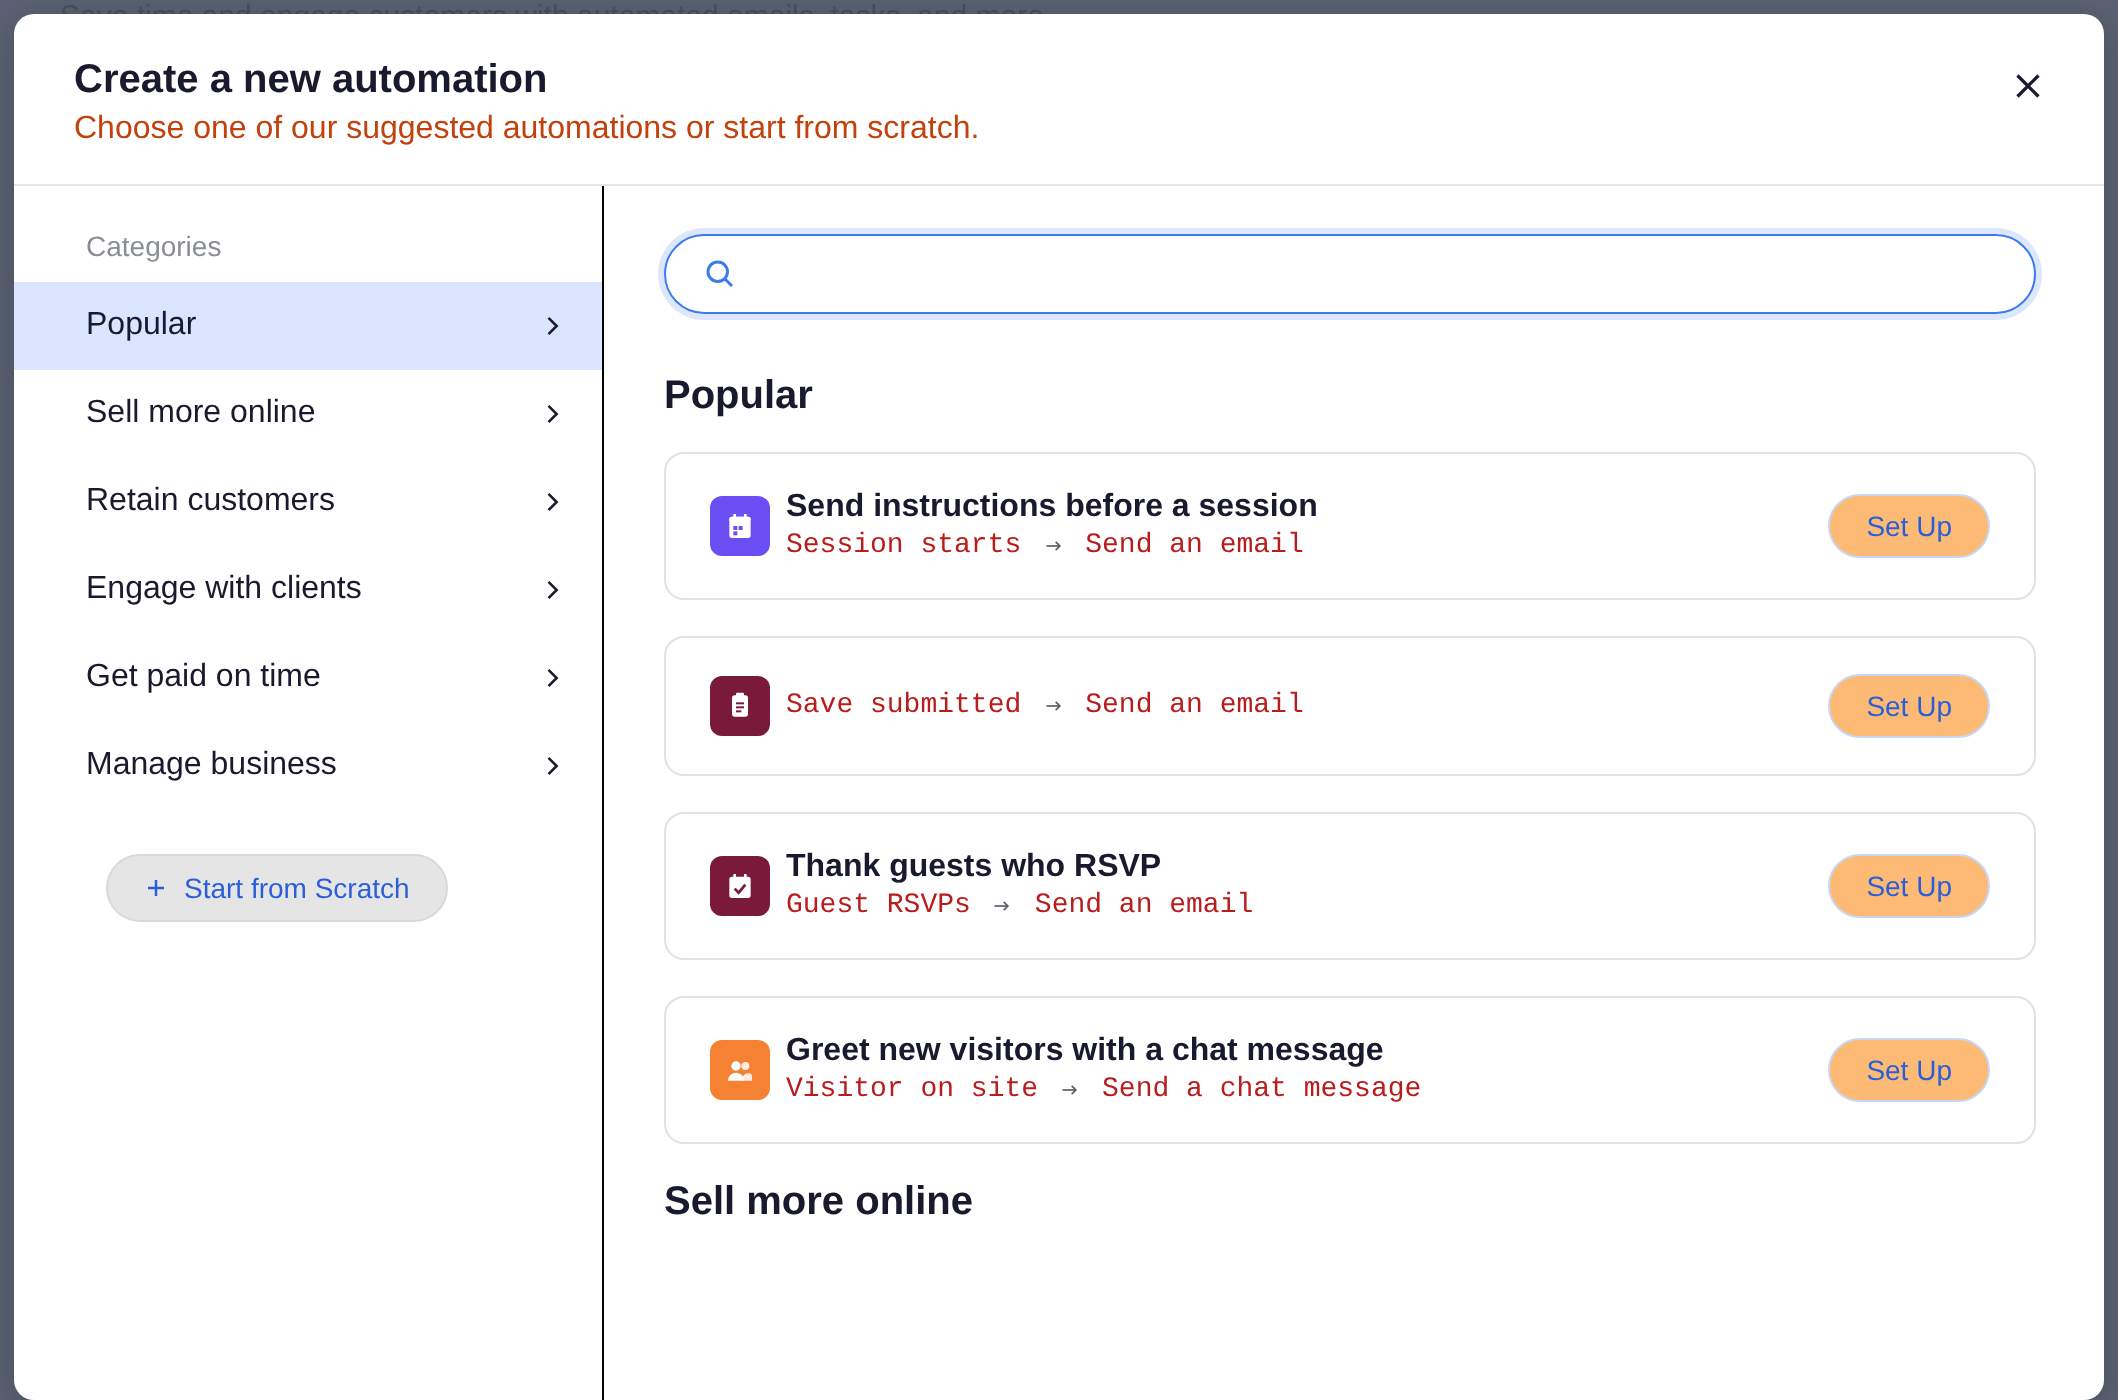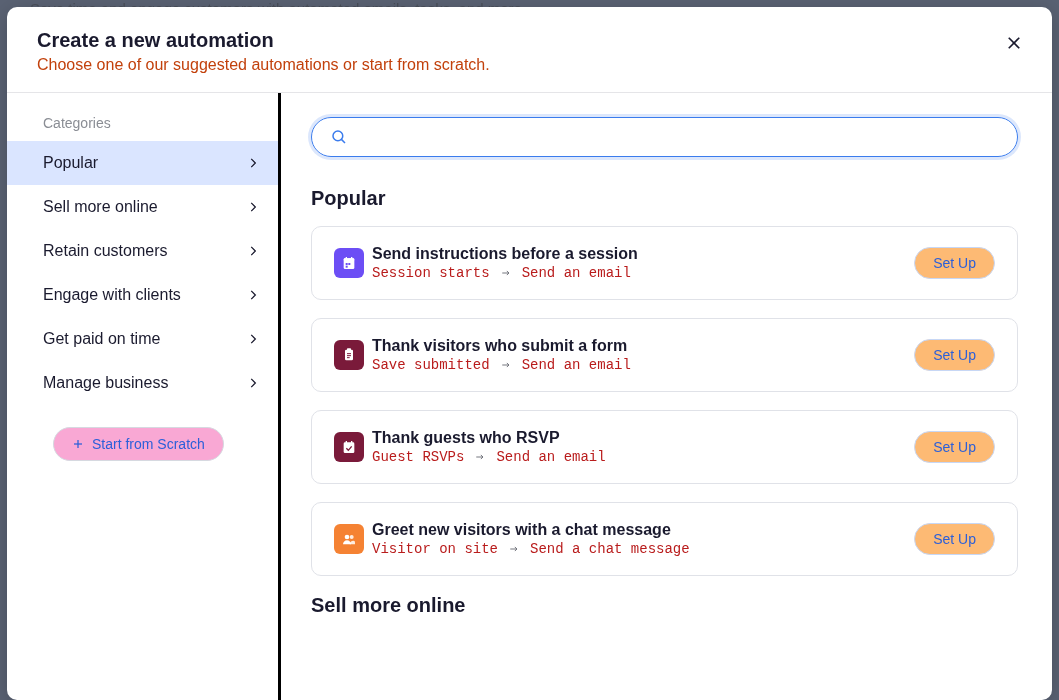--- a/index.html
+++ b/index.html
@@ -68,22 +68,22 @@
       width: 18px;
       height: 18px;
     }
     .modal-body {
       display: flex;
       flex: 1;
       overflow: hidden;
       border-top: 1px solid #e5e5e8;
     }
     .sidebar {
-      width: 274px;
-      border-right: 3px solid #000000;
+      width: 295px;
+      border-right: 1px solid #000000;
       padding-top: 22px;
       flex-shrink: 0;
     }
     .sidebar-header {
       font-size: 14px;
       color: #8a8d94;
       padding: 0 0 10px 36px;
     }
     .sidebar-item {
       display: flex;
@@ -102,21 +102,21 @@
       height: 14px;
     }
     .start-scratch {
       margin: 22px 0 12px 46px;
       display: inline-flex;
       align-items: center;
       gap: 8px;
       border: 1px solid #d6d9e0;
       border-radius: 20px;
       padding: 8px 18px;
-      background: #f9a8d4;
+      background: #e5e5e5;
       color: #2b5fd9;
       font-size: 14px;
       cursor: pointer;
       font-weight: 500;
     }
     .start-scratch svg {
       width: 12px;
       height: 12px;
     }
     .main {
@@ -329,21 +329,20 @@
             <div class="card-icon bg-maroon">
               <svg viewBox="0 0 24 24">
                 <rect x="6" y="4" width="12" height="16" rx="2" fill="#fff"></rect>
                 <rect x="9" y="2" width="6" height="4" rx="1" fill="#fff"></rect>
                 <line x1="9" y1="10" x2="15" y2="10" stroke="#7a1a3a" stroke-width="1.5"></line>
                 <line x1="9" y1="13" x2="15" y2="13" stroke="#7a1a3a" stroke-width="1.5"></line>
                 <line x1="9" y1="16" x2="13" y2="16" stroke="#7a1a3a" stroke-width="1.5"></line>
               </svg>
             </div>
             <div class="card-content">
-              <div class="card-title">Thank visitors who submit a form</div>
               <div class="card-sub">
                 <span>Save submitted</span>
                 <svg viewBox="0 0 24 24">
                   <line x1="3" y1="12" x2="19" y2="12" stroke="#5a5d66" stroke-width="2"></line>
                   <polyline points="14 7 19 12 14 17" fill="none" stroke="#5a5d66" stroke-width="2"></polyline>
                 </svg>
                 <span>Send an email</span>
               </div>
             </div>
             <button class="setup-btn">Set Up</button>

